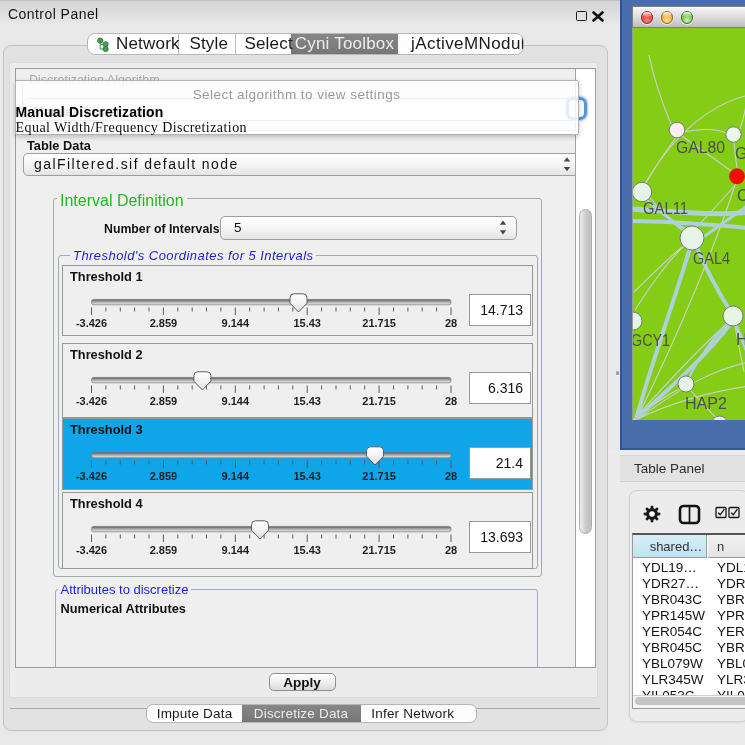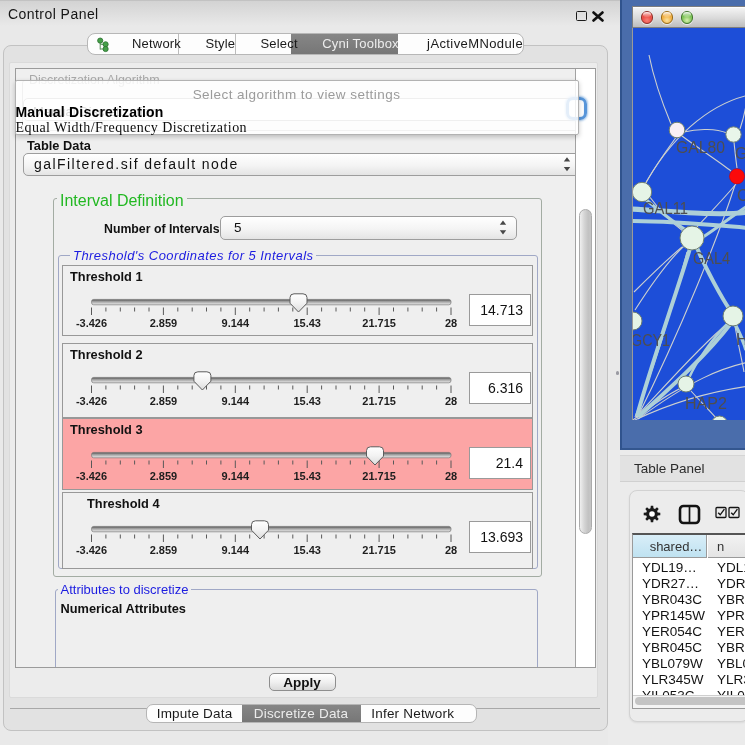--- a/index.html
+++ b/index.html
@@ -13,21 +13,21 @@
     <path d="M1.5,1.5 L10.5,9.5 M10.5,1.5 L1.5,9.5" stroke="#111" stroke-width="2.6" stroke-linecap="round"></path>
   </svg>
 <div class="abs" style="left:620px;top:0;width:125px;height:450px;background:#4a6dab;border-left:2px solid #30538d;border-bottom:2px solid #33568f;"></div>
 <div class="abs" style="left:632px;top:6px;width:113px;height:21.5px;background:linear-gradient(#f6f6f6,#dadada 55%,#bdbdbd);border:1px solid #7e7e7e;border-right:none;box-shadow:inset 0 1px 0 #fdfdfd;"></div>
 <div class="abs" style="left:640.7px;top:11px;width:12.6px;height:12.6px;border-radius:50%;background:radial-gradient(circle at 50% 75%, #f77d76 0%, #e8423a 60%);border:1px solid #8e2f28;box-shadow:0 1px 1px rgba(255,255,255,0.7), inset 0 1px 1px rgba(255,255,255,0.4);"></div>
 <div class="abs" style="left:643.2px;top:12.2px;width:7.6px;height:4.6px;border-radius:50%;background:linear-gradient(rgba(255,255,255,0.85),rgba(255,255,255,0.1));"></div>
 <div class="abs" style="left:660.7px;top:11px;width:12.6px;height:12.6px;border-radius:50%;background:radial-gradient(circle at 50% 75%, #fbe3a0 0%, #efa52f 60%);border:1px solid #9a6c14;box-shadow:0 1px 1px rgba(255,255,255,0.7), inset 0 1px 1px rgba(255,255,255,0.4);"></div>
 <div class="abs" style="left:663.2px;top:12.2px;width:7.6px;height:4.6px;border-radius:50%;background:linear-gradient(rgba(255,255,255,0.85),rgba(255,255,255,0.1));"></div>
 <div class="abs" style="left:680.7px;top:11px;width:12.6px;height:12.6px;border-radius:50%;background:radial-gradient(circle at 50% 75%, #d7f0b0 0%, #6cbb44 60%);border:1px solid #40752a;box-shadow:0 1px 1px rgba(255,255,255,0.7), inset 0 1px 1px rgba(255,255,255,0.4);"></div>
 <div class="abs" style="left:683.2px;top:12.2px;width:7.6px;height:4.6px;border-radius:50%;background:linear-gradient(rgba(255,255,255,0.85),rgba(255,255,255,0.1));"></div>
-<div class="abs" style="left:632px;top:28px;width:113px;height:392px;background:#1d4ed8;border-left:1px solid #9a9a9a;overflow:hidden;">
+<div class="abs" style="left:632px;top:28px;width:113px;height:392px;background:#84cc16;border-left:1px solid #9a9a9a;overflow:hidden;">
 <svg width="113" height="392" viewBox="632 28 113 392" style="position:absolute;left:0;top:0;">
 <g fill="none" stroke="#cdd0ce" stroke-width="1.1">
 <path d="M641,190 C668,138 708,104 748,95"></path>
 <path d="M676,136 C660,158 648,177 643,186"></path>
 <path d="M683,132 C698,128 716,129 726,133"></path>
 <path d="M681,136 C700,150 720,163 730,171"></path>
 <path d="M733,142 C734,152 735,161 736,168"></path>
 <path d="M735,184 C720,202 702,220 695,228"></path>
 <path d="M648,196 C660,212 672,224 682,231"></path>
 <path d="M634,310 C650,285 670,258 683,246"></path>
@@ -200,21 +200,21 @@
             <text x="100.4" y="24.5" font-family="&quot;Liberation Sans&quot;, sans-serif" font-size="11" font-weight="bold" fill="#1e1e1e" text-anchor="middle">2.859</text>
             <text x="172.3" y="24.5" font-family="&quot;Liberation Sans&quot;, sans-serif" font-size="11" font-weight="bold" fill="#1e1e1e" text-anchor="middle">9.144</text>
             <text x="244.2" y="24.5" font-family="&quot;Liberation Sans&quot;, sans-serif" font-size="11" font-weight="bold" fill="#1e1e1e" text-anchor="middle">15.43</text>
             <text x="316.1" y="24.5" font-family="&quot;Liberation Sans&quot;, sans-serif" font-size="11" font-weight="bold" fill="#1e1e1e" text-anchor="middle">21.715</text>
             <text x="388.0" y="24.5" font-family="&quot;Liberation Sans&quot;, sans-serif" font-size="11" font-weight="bold" fill="#1e1e1e" text-anchor="middle">28</text>
             <path d="M130.9,-4.4 L130.9,1.2 L139.4,10.0 L147.9,1.2 L147.9,-4.4 Q147.9,-8.2 143.9,-8.2 L134.9,-8.2 Q130.9,-8.2 130.9,-4.4 Z" fill="url(#thg)" stroke="#5c5c5c" stroke-width="1"></path>
           </svg>
         </div>
 <div style="position:absolute;left:406px;top:28px;width:62px;height:32px;background:#fff;border:1px solid #9a9a9a;font-size:14px;color:#111;text-align:right;line-height:31px;padding-right:7px;">6.316</div>
 </div>
-      <div style="position:absolute;left:61px;top:417px;width:471px;height:71.5px;border:1px solid #989898;background:#fca5a5;box-sizing:border-box;">
+      <div style="position:absolute;left:61px;top:417px;width:471px;height:71.5px;border:1px solid #989898;background:#0ea5e9;box-sizing:border-box;">
 <div style="position:absolute;left:7px;top:3px;font-weight:bold;font-size:12.8px;color:#111;">Threshold 3</div>
 <div style="position:absolute;left:0;top:35.5px;width:471px;height:0;">
           <svg width="480" height="60" style="position:absolute;left:0;top:0;overflow:visible">
             <defs>
               <linearGradient id="tg" x1="0" y1="0" x2="0" y2="1">
                 <stop offset="0" stop-color="#4f4f4f"></stop>
                 <stop offset="0.4" stop-color="#a0a0a0"></stop>
                 <stop offset="0.75" stop-color="#cecece"></stop>
                 <stop offset="1" stop-color="#e9e9e9"></stop>
               </linearGradient>
@@ -231,21 +231,21 @@
             <text x="172.3" y="24.5" font-family="&quot;Liberation Sans&quot;, sans-serif" font-size="11" font-weight="bold" fill="#1e1e1e" text-anchor="middle">9.144</text>
             <text x="244.2" y="24.5" font-family="&quot;Liberation Sans&quot;, sans-serif" font-size="11" font-weight="bold" fill="#1e1e1e" text-anchor="middle">15.43</text>
             <text x="316.1" y="24.5" font-family="&quot;Liberation Sans&quot;, sans-serif" font-size="11" font-weight="bold" fill="#1e1e1e" text-anchor="middle">21.715</text>
             <text x="388.0" y="24.5" font-family="&quot;Liberation Sans&quot;, sans-serif" font-size="11" font-weight="bold" fill="#1e1e1e" text-anchor="middle">28</text>
             <path d="M303.5,-4.4 L303.5,1.2 L312.0,10.0 L320.5,1.2 L320.5,-4.4 Q320.5,-8.2 316.5,-8.2 L307.5,-8.2 Q303.5,-8.2 303.5,-4.4 Z" fill="url(#thg)" stroke="#5c5c5c" stroke-width="1"></path>
           </svg>
         </div>
 <div style="position:absolute;left:406px;top:28px;width:62px;height:32px;background:#fff;border:1px solid #9a9a9a;font-size:14px;color:#111;text-align:right;line-height:31px;padding-right:7px;">21.4</div>
 </div>
       <div style="position:absolute;left:61px;top:491px;width:471px;height:76.5px;border:1px solid #989898;background:#efefef;box-sizing:border-box;">
-<div style="position:absolute;left:24px;top:3px;font-weight:bold;font-size:12.8px;color:#111;">Threshold 4</div>
+<div style="position:absolute;left:7px;top:3px;font-weight:bold;font-size:12.8px;color:#111;">Threshold 4</div>
 <div style="position:absolute;left:0;top:35.5px;width:471px;height:0;">
           <svg width="480" height="60" style="position:absolute;left:0;top:0;overflow:visible">
             <defs>
               <linearGradient id="tg" x1="0" y1="0" x2="0" y2="1">
                 <stop offset="0" stop-color="#4f4f4f"></stop>
                 <stop offset="0.4" stop-color="#a0a0a0"></stop>
                 <stop offset="0.75" stop-color="#cecece"></stop>
                 <stop offset="1" stop-color="#e9e9e9"></stop>
               </linearGradient>
               <linearGradient id="thg" x1="0" y1="0" x2="0" y2="1">
@@ -294,21 +294,21 @@
         <line x1="4.2" y1="4" x2="4.2" y2="12.5"></line>
         <line x1="4.2" y1="7.3" x2="8.5" y2="7.3"></line>
         <line x1="4.2" y1="12" x2="8.5" y2="12"></line>
       </g>
       <g fill="#46a049" stroke="#2c7030" stroke-width="0.8">
         <circle cx="4.2" cy="3.6" r="2.6"></circle>
         <circle cx="9.6" cy="7.3" r="2.6"></circle>
         <circle cx="9.6" cy="12" r="2.6"></circle>
       </g>
     </svg>
-<div style="position:absolute;left:16px;top:0;width:437.7px;height:24px;line-height:20.5px;font-size:13px;letter-spacing:0.2px;color:#1a1a1a;">
+<div style="position:absolute;left:0;top:0;width:437.7px;height:24px;line-height:20.5px;font-size:17px;letter-spacing:0.2px;color:#1a1a1a;">
 <span style="position:absolute;left:28.2px;">Network</span>
 <span style="position:absolute;left:101.6px;">Style</span>
 <span style="position:absolute;left:156.6px;">Select</span>
 <span style="position:absolute;left:203.2px;width:107px;text-align:center;color:#ededed;">Cyni Toolbox</span>
 <span style="position:absolute;left:323.3px;letter-spacing:0.4px;">jActiveMNodules</span>
 </div>
 </div>
 <div class="abs" style="left:566px;top:97px;width:21px;height:23px;border:3px solid #5795d9;border-radius:7px;box-shadow:0 0 2px 0.5px rgba(120,170,225,0.65), inset 0 0 1.5px rgba(120,170,225,0.55);"></div>
 <div class="abs" style="left:615.5px;top:371px;width:3px;height:4px;background:#9a9aa2;border-radius:1.5px;"></div>
 <div class="abs" style="left:14.5px;top:80px;width:564px;height:54.5px;background:rgba(255,255,255,0.84);border:1px solid #b2b2b2;border-radius:2px;box-shadow:0 2px 5px rgba(0,0,0,0.22);">

